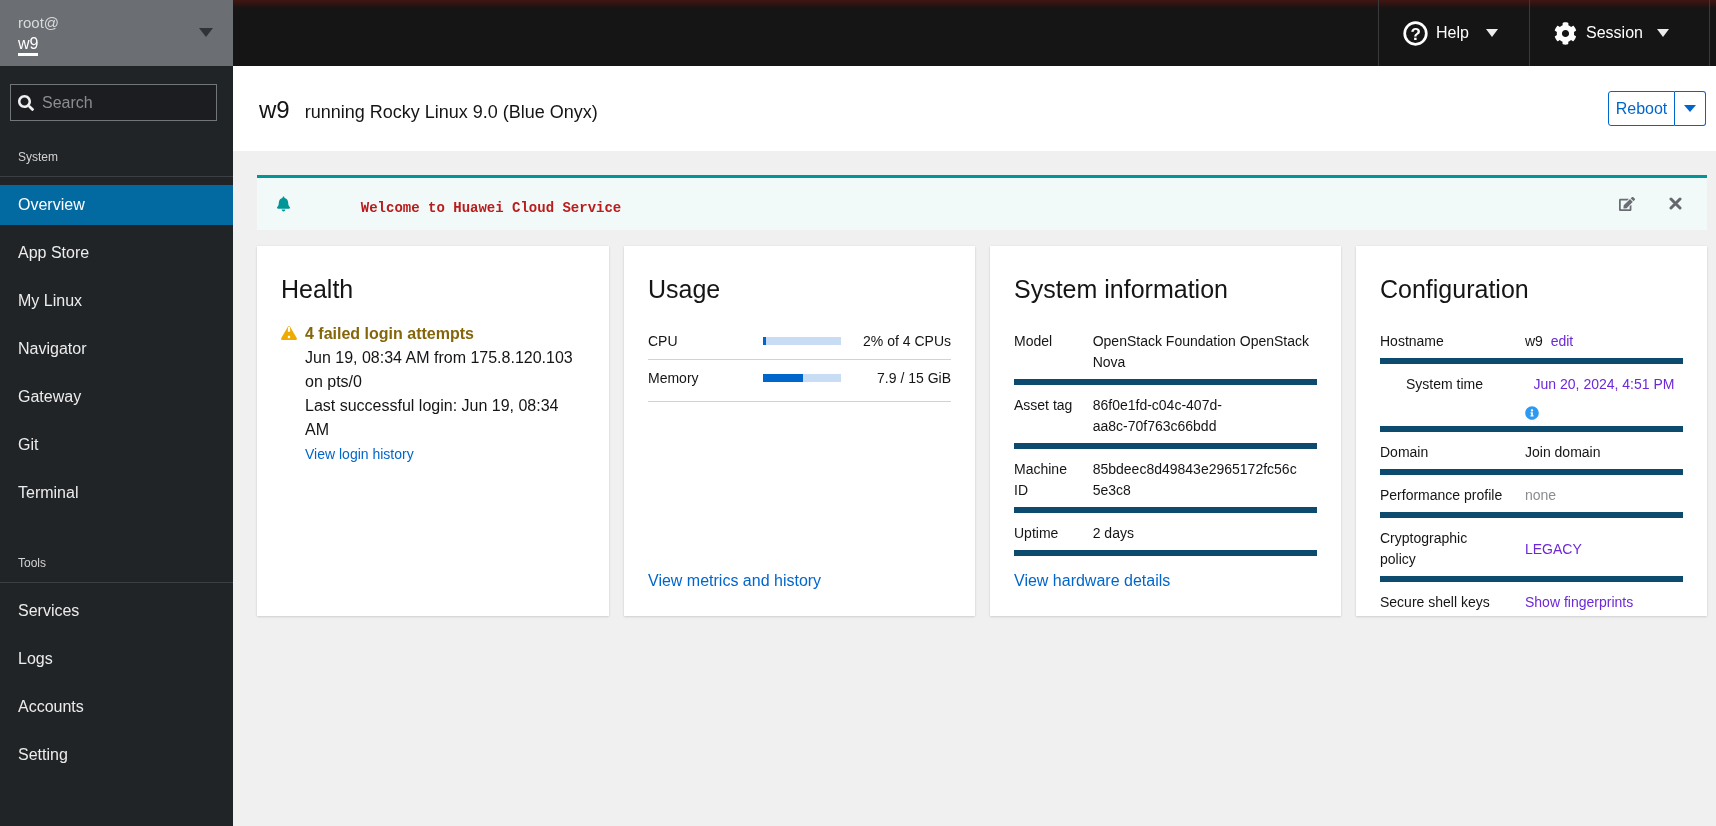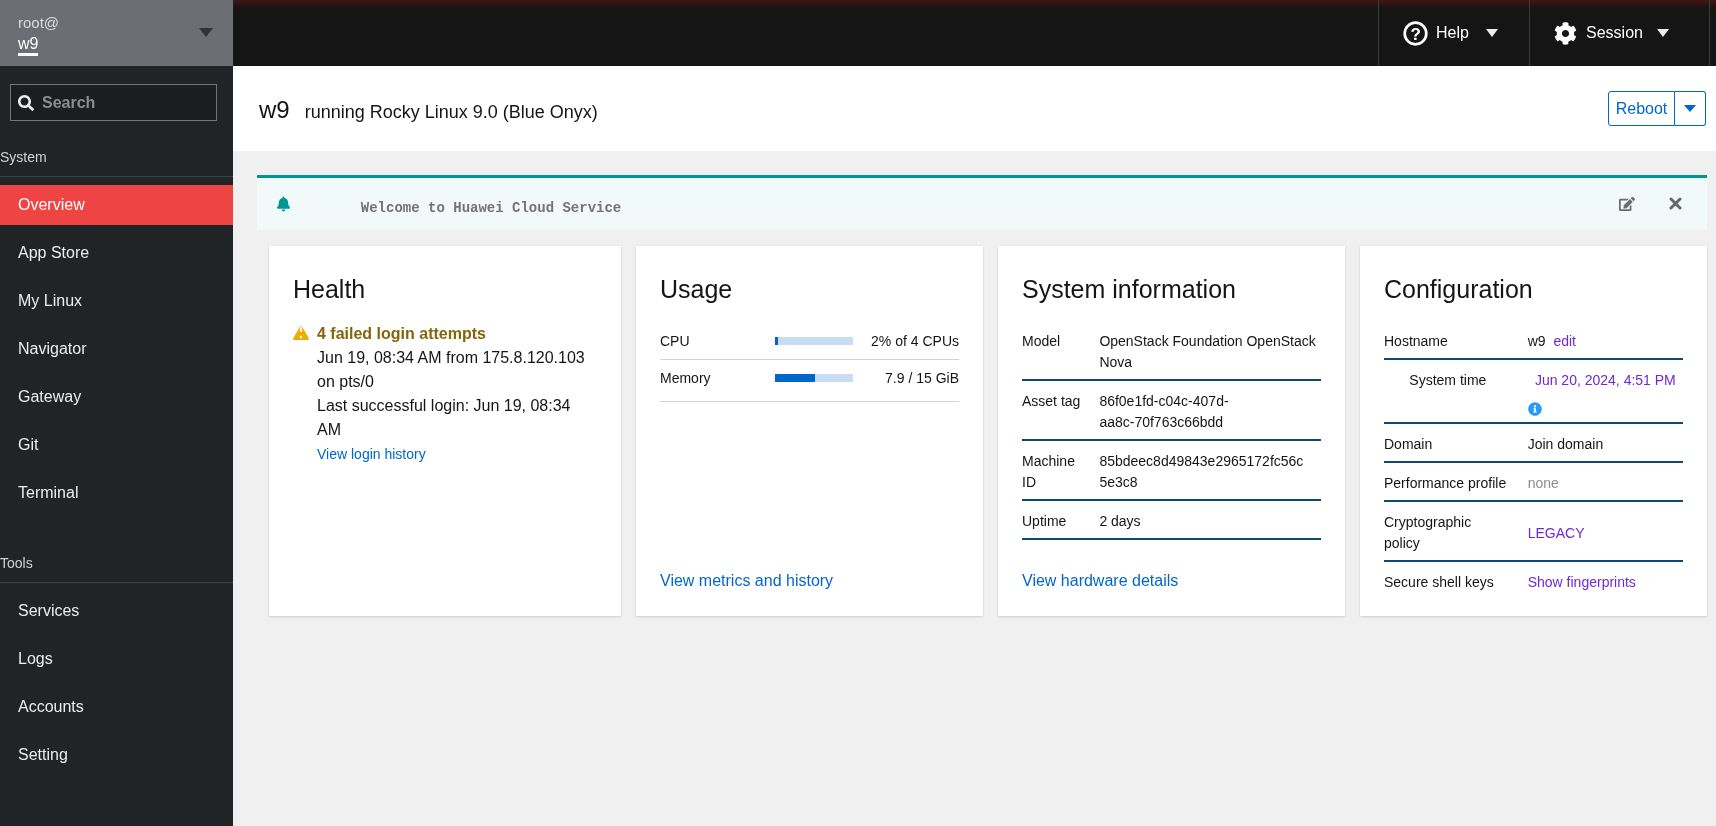--- a/index.html
+++ b/index.html
@@ -9,28 +9,28 @@
 
 
 #sidebar { position: absolute; left: 0; top: 0; width: 233px; height: 826px; background: #212427; z-index: 5; }
 #hostsw { height: 66px; background: #6b6e72; position: relative; padding: 14px 0 0 18px; }
 #hostsw .r { font-size: 15px; color: #d9dadb; line-height: 17px; }
 #hostsw .h { font-size: 16px; color: #fff; line-height: 14px; margin-top: 6px; display: inline-block; border-bottom: 3px solid #fff; padding-bottom: 2px;}
 #hostsw .caret { position: absolute; right: 20px; top: 28px; width: 0; height: 0; border-left: 7px solid transparent; border-right: 7px solid transparent; border-top: 9px solid #303337; }
 #searchwrap { margin: 18px 16px 0 10px; }
 #search { height: 37px; border: 1px solid #72767b; background: #1b1d21; display: flex; align-items: center; padding: 0 7px; }
 #search svg { flex: none; margin-right: 8px; }
-#search .ph { color: #8a8d90; font-size: 16px; font-weight: bold; }
+#search .ph { color: #8a8d90; font-size: 16px; }
 .navsec { margin-top: 26px; }
 .navsec.second { margin-top: 40px; }
-.navsec .sect { color: #d2d2d2; font-size: 14px; line-height: 20px; padding-left: 0; }
+.navsec .sect { color: #d2d2d2; font-size: 12px; line-height: 20px; padding-left: 18px; }
 .navsec hr { border: none; border-top: 1px solid #3c4043; margin-top: 9px; }
 .navsec ul { list-style: none; margin-top: 8px; }
 .navsec li { height: 40px; margin-bottom: 8px; display: flex; align-items: center; padding-left: 18px; font-size: 16px; color: #ececec; }
-.navsec li.cur { background: #ef4444; color: #fff; }
+.navsec li.cur { background: #0369a1; color: #fff; }
 
 
 #masthead { position: absolute; left: 233px; top: 0; right: 0; height: 66px; background: linear-gradient(to bottom, #411511 0px, #2e1412 4px, #1d1414 7px, #151515 10px); }
 .mbtn { position: absolute; top: 0; height: 66px; display: flex; align-items: center; color: #fff; font-size: 16px; }
 .mbtn .sep { position: absolute; left: 0; top: 0; bottom: 0; width: 1px; background: #3a3a3c; }
 #helpbtn { left: 1145px; width: 154px; }
 #sessbtn { left: 1296px; width: 177px; }
 .lastsep { position: absolute; left: 1476px; top: 0; height: 66px; width: 1px; background: #3a3a3c; }
 .mbtn .caret2 { width: 0; height: 0; border-left: 6.5px solid transparent; border-right: 6.5px solid transparent; border-top: 8px solid #ececec; }
 
@@ -43,27 +43,27 @@
 #rebootgrp { position: absolute; right: 10px; top: 25px; height: 35px; display: flex; }
 #rebootgrp .rb { border: 1px solid #0066cc; color: #0066cc; background: #fff; font-size: 16px; width: 67px; height: 35px; border-radius: 3px 0 0 3px; display: flex; align-items: center; justify-content: center; }
 #rebootgrp .rc { border: 1px solid #0066cc; border-left: none; background: #fff; width: 31px; height: 35px; border-radius: 0 3px 3px 0; display: flex; align-items: center; justify-content: center; }
 #rebootgrp .rc i { width: 0; height: 0; border-left: 6px solid transparent; border-right: 6px solid transparent; border-top: 7px solid #0066cc; }
 
 #content { position: absolute; top: 85px; left: 0; right: 0; bottom: 0; }
 
 
 #alert { position: absolute; left: 24px; right: 9px; top: 24px; height: 55px; background: #f2f9f9; border-top: 3px solid #009596; display: flex; align-items: center; }
 #alert .bell { margin-left: 20px; }
-#alert pre { font-family: "Liberation Mono", monospace; font-size: 14px; font-weight: bold; color: #737373; margin-left: 12px; margin-top: 8px; }
+#alert pre { font-family: "Liberation Mono", monospace; font-size: 14px; font-weight: bold; color: #b91c1c; margin-left: 12px; margin-top: 8px; }
 #alert .acts { position: absolute; right: 0; top: 0; height: 100%; }
 #alert .acts .ed { position: absolute; right: 72px; top: 18px; }
 #alert .acts .xx { position: absolute; right: 25px; top: 18px; }
 
 
-#cards { position: absolute; left: 36px; right: 9px; top: 95px; display: grid; grid-template-columns: 1fr 1fr 1fr 1fr; grid-gap: 15px; }
+#cards { position: absolute; left: 24px; right: 9px; top: 95px; display: grid; grid-template-columns: 1fr 1fr 1fr 1fr; grid-gap: 15px; }
 .card { background: #fff; height: 370px; box-shadow: 0 1px 2px rgba(3,3,3,0.12), 0 0 2px rgba(3,3,3,0.06); padding: 24px; position: relative; }
 .card h2 { font-size: 25px; font-weight: normal; line-height: 31px; letter-spacing: 0; padding-top: 2px; position: relative; top: 2px; }
 .card .blink { position: absolute; left: 24px; bottom: 26px; font-size: 16px; color: #0066cc; }
 
 
 .hrow { margin-top: 19px; display: flex; }
 .hrow .wicon { flex: none; width: 16px; margin-top: 4px; }
 .hrow .htxt { margin-left: 8px; font-size: 16px; line-height: 24px; width: 280px; }
 .hrow .warn { color: #85650a; font-weight: bold; }
 .hlink { color: #0066cc; font-size: 14px; }
@@ -73,21 +73,21 @@
 table.usage td { border-bottom: 1px solid #d2d2d2; padding: 12px 0 10px; }
 table.usage tr.r2 td { padding: 10px 0 15px; }
 table.usage td.lbl { width: 115px; }
 table.usage td.barc { width: 78px; }
 table.usage td.val { text-align: right; }
 .pbar { width: 78px; height: 8px; background: #c8dcf3; position: relative; }
 .pbar .fill { position: absolute; left: 0; top: 0; bottom: 0; background: #0066cc; }
 
 
 table.info { border-collapse: collapse; margin-top: 18px; font-size: 14px; line-height: 21px; }
-table.info td { border-bottom: 2px solid #0c4a6e; padding: 10px 0 6px; vertical-align: top; }
+table.info td { border-bottom: 6px solid #0c4a6e; padding: 10px 0 6px; vertical-align: top; }
 table.info td.lbl { padding-right: 16px; }
 table.info tr.noline td { border-bottom: none; }
 table.info tr.st td { padding-bottom: 6px; text-align: center; }
 .blue { color: #6d28d9; }
 .grey { color: #8a8d90; }
 </style>
 </head>
 <body>
 
 <div id="masthead">

